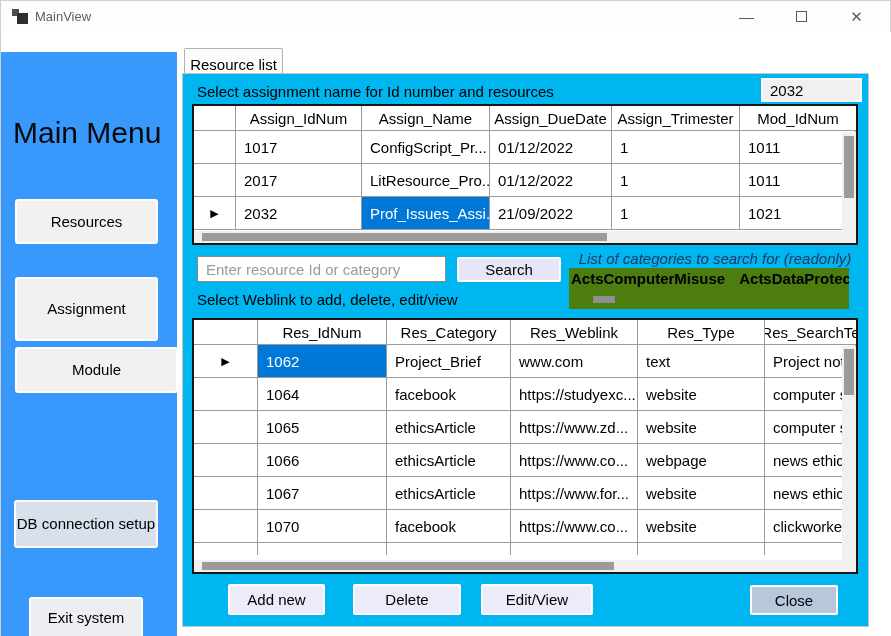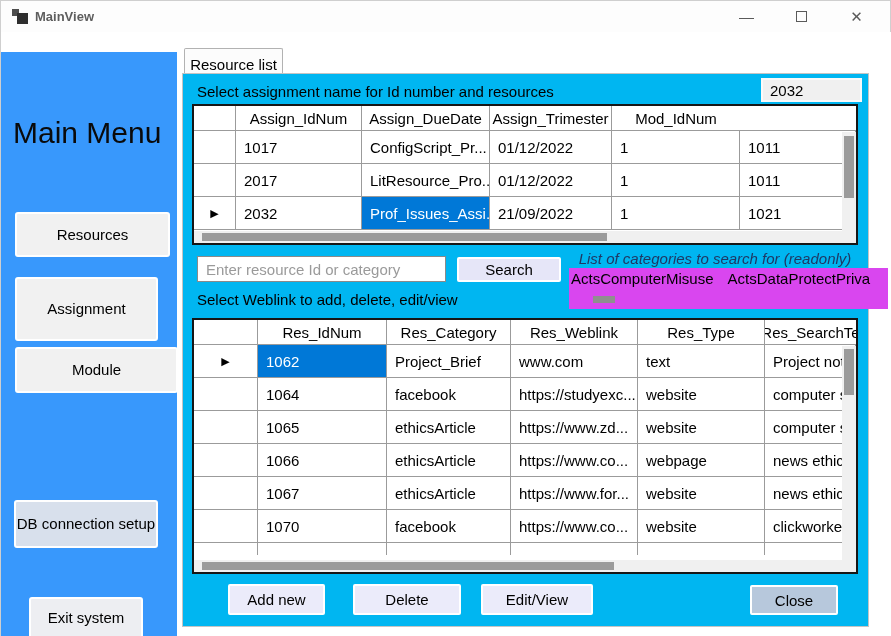--- a/index.html
+++ b/index.html
@@ -5,32 +5,32 @@
   * { margin:0; padding:0; box-sizing:border-box; }
   html,body { width:891px; height:636px; overflow:hidden; }
   body { font-family:"Liberation Sans","DejaVu Sans",sans-serif; background:#fff; }
   .window { position:relative; width:891px; height:636px; background:#fff; border:1px solid #cfcfcf; }
 
   
   .titlebar { position:absolute; left:0; top:0; width:100%; height:31px; background:#fdfdfd; }
   .appicon { position:absolute; left:11px; top:7px; width:17px; height:17px; }
   .appicon .sq1 { position:absolute; left:0; top:1px; width:7px; height:7px; background:#4d4d4d; }
   .appicon .sq2 { position:absolute; left:5px; top:5px; width:11px; height:11px; background:#2e2e2e; }
-  .wintitle { position:absolute; left:34px; top:0; line-height:31px; font-size:13px; color:#5e5e5e;font-weight:bold; }
+  .wintitle { position:absolute; left:34px; top:0; line-height:31px; font-size:13px; color:#5e5e5e; }
   .winctl { position:absolute; top:0; width:45px; height:31px; display:flex; align-items:center; justify-content:center; color:#5a5a5a; font-size:15px; }
   .ctl-min { left:723px; } .ctl-max { left:778px; } .ctl-close { left:833px; }
   .maxbox { width:11px; height:11px; border:1px solid #5a5a5a; }
 
   
   .sidebar { position:absolute; left:0; top:31px; width:176px; height:605px; background:#3898fc;margin-top:20px; }
   .mainmenu { position:absolute; left:12px; top:64px; font-size:30px; color:#0a0a0a; white-space:nowrap; }
   .sbtn { position:absolute; border:2px solid #ffffff; border-radius:3px; background:#f1f1f1;
           font-size:15px; color:#000; display:flex; align-items:center; justify-content:center;
           text-align:center; line-height:1.2; cursor:default; }
-  .sbtn-resources  { left:14px; top:160px; width:155px; height:45px; }
+  .sbtn-resources  { left:14px; top:147px; width:143px; height:45px; }
   .sbtn-assignment { left:14px; top:225px; width:143px; height:64px; }
   .sbtn-module     { left:14px; top:295px; width:163px; height:46px; }
   .sbtn-db         { left:13px; top:448px; width:144px; height:48px; background:#d8e0ec; }
   .sbtn-exit       { left:28px; top:545px; width:114px; height:42px; background:#edeef2; }
 
   
   .main { position:absolute; left:176px; top:31px; width:715px; height:605px; background:#fff; }
   .tab { position:absolute; left:183px; top:47px; width:99px; height:32px; background:#fcfcfc;
          border:1px solid #b2b2b2; border-bottom:none; border-radius:2px 2px 0 0;
          font-size:15px; display:flex; align-items:center; justify-content:center; }
@@ -66,21 +66,21 @@
   .hthumb { position:absolute; top:2px; height:8px; background:#9b9b9b; }
 
   
   .searchbox { position:absolute; left:196px; top:255px; width:249px; height:26px; background:#fff;
                border:1px solid #8a8a8a; font-size:15px; padding-left:8px;
                font-family:"Liberation Sans","DejaVu Sans",sans-serif; }
   .searchbox::placeholder { color:#9a9a9a; }
   .btn { border:2px solid #ffffff; border-radius:2px; background:#ebebfa; font-size:15px; color:#000;
          display:flex; align-items:center; justify-content:center; cursor:default; }
   .btn-search { position:absolute; left:456px; top:256px; width:104px; height:25px; background:#e6e6f8; }
-  .listbox { position:absolute; left:568px; top:267px; width:319px; height:41px; background:#d946ef; overflow:hidden; }
+  .listbox { position:absolute; left:568px; top:267px; width:280px; height:41px; background:#4d7c0f; overflow:hidden;font-weight:bold; }
   .listbox .items { display:flex; gap:14px; padding:2px 0 0 2px; font-size:15px; white-space:nowrap; }
   .listbox .lb-thumb { position:absolute; left:24px; top:28px; width:22px; height:7px; background:#8f8f8f; }
 
   
   .btn-addnew  { position:absolute; left:227px; top:583px; width:97px; height:31px; }
   .btn-delete  { position:absolute; left:352px; top:583px; width:108px; height:31px; }
   .btn-edit    { position:absolute; left:480px; top:583px; width:112px; height:31px; }
   .btn-close   { position:absolute; left:749px; top:584px; width:88px; height:30px; background:#b7c8dc; }
 </style>
 </head>
@@ -118,20 +118,21 @@
   <div class="tab">Resource list</div>
   <div class="tabpage"></div>
 
   <div class="lbl lbl-assign">Select assignment name for Id number and resources</div>
   <input class="idbox" type="text" value="2032" style="">
 
   <div class="dgrid grid1">
     <div class="ghead">
       <div class="hcell"></div>
       <div class="hcell">Assign_IdNum</div>
+      <div class="hcell">Assign_Name</div>
       <div class="hcell">Assign_DueDate</div>
       <div class="hcell">Assign_Trimester</div>
       <div class="hcell">Mod_IdNum</div>
     </div>
     <div class="grow">
       <div class="gcell rowhdr"></div>
       <div class="gcell">1017</div>
       <div class="gcell">ConfigScript_Pr...</div>
       <div class="gcell">01/12/2022</div>
       <div class="gcell">1</div>

